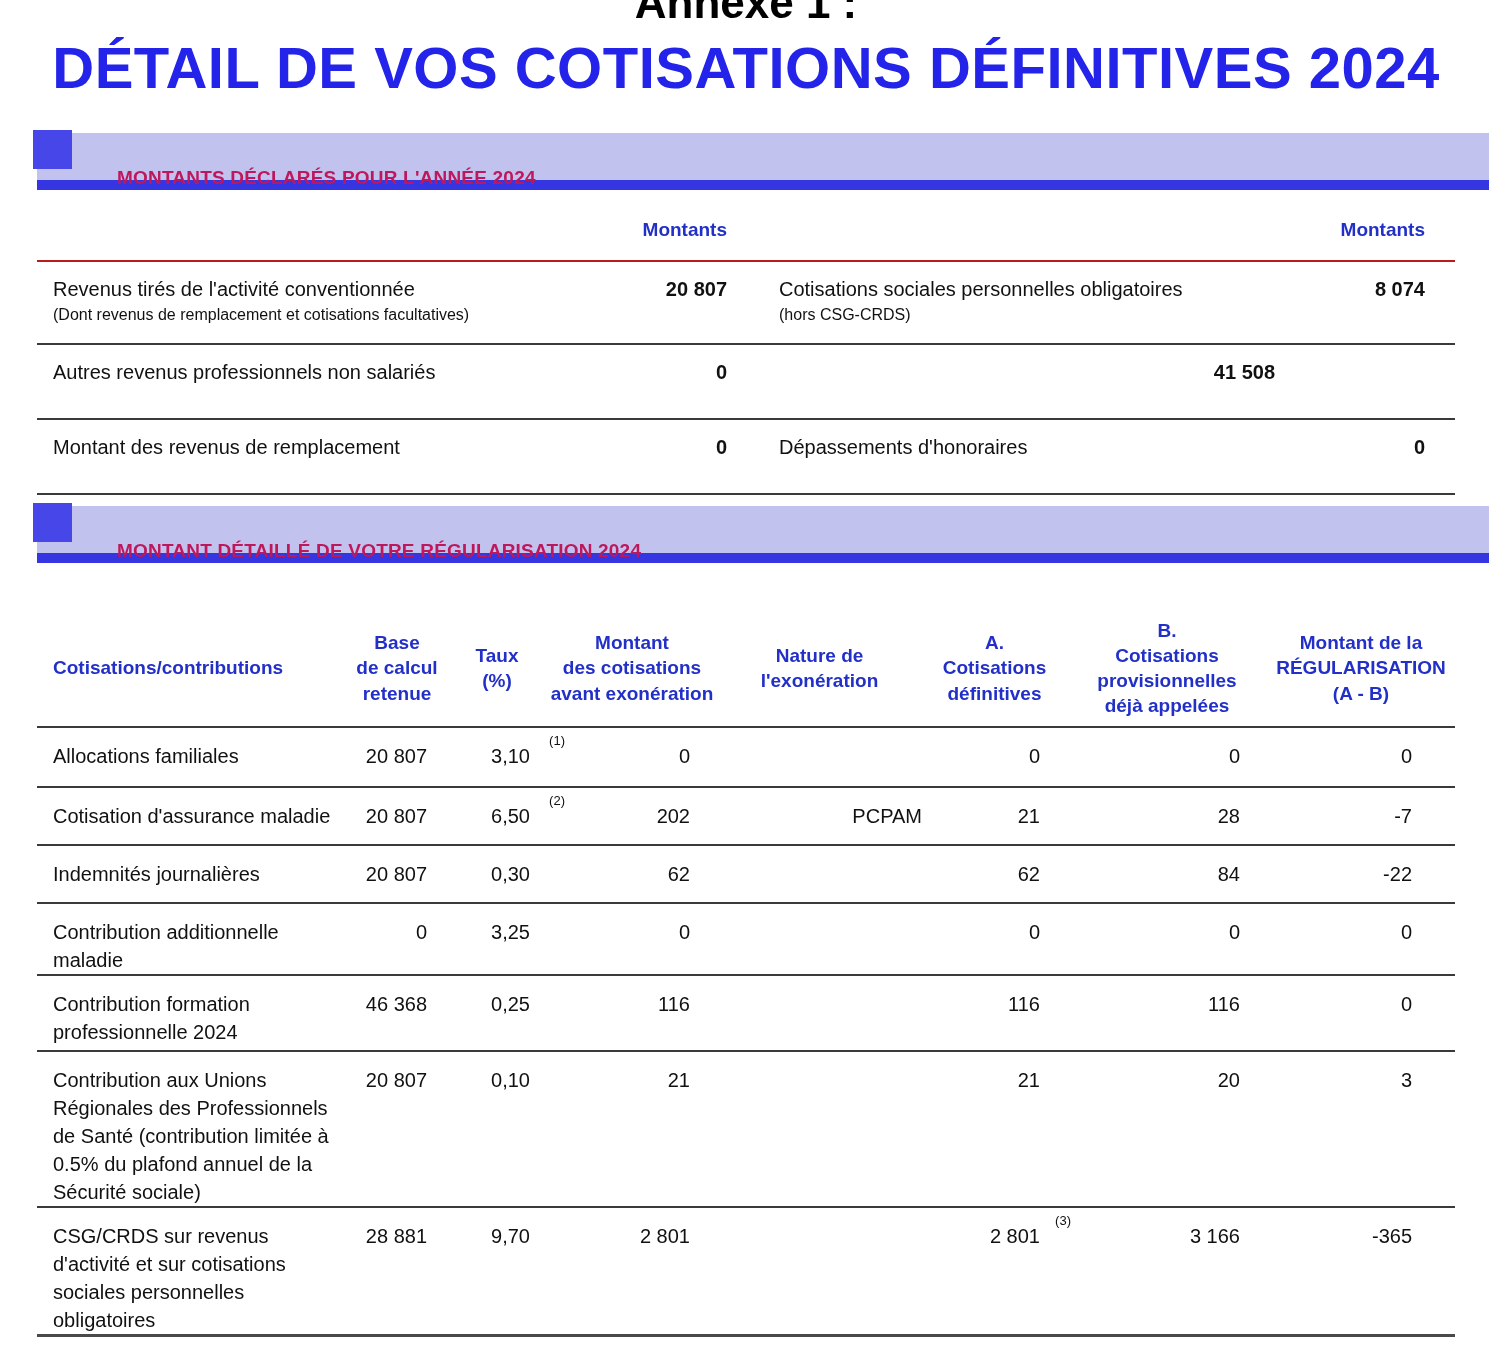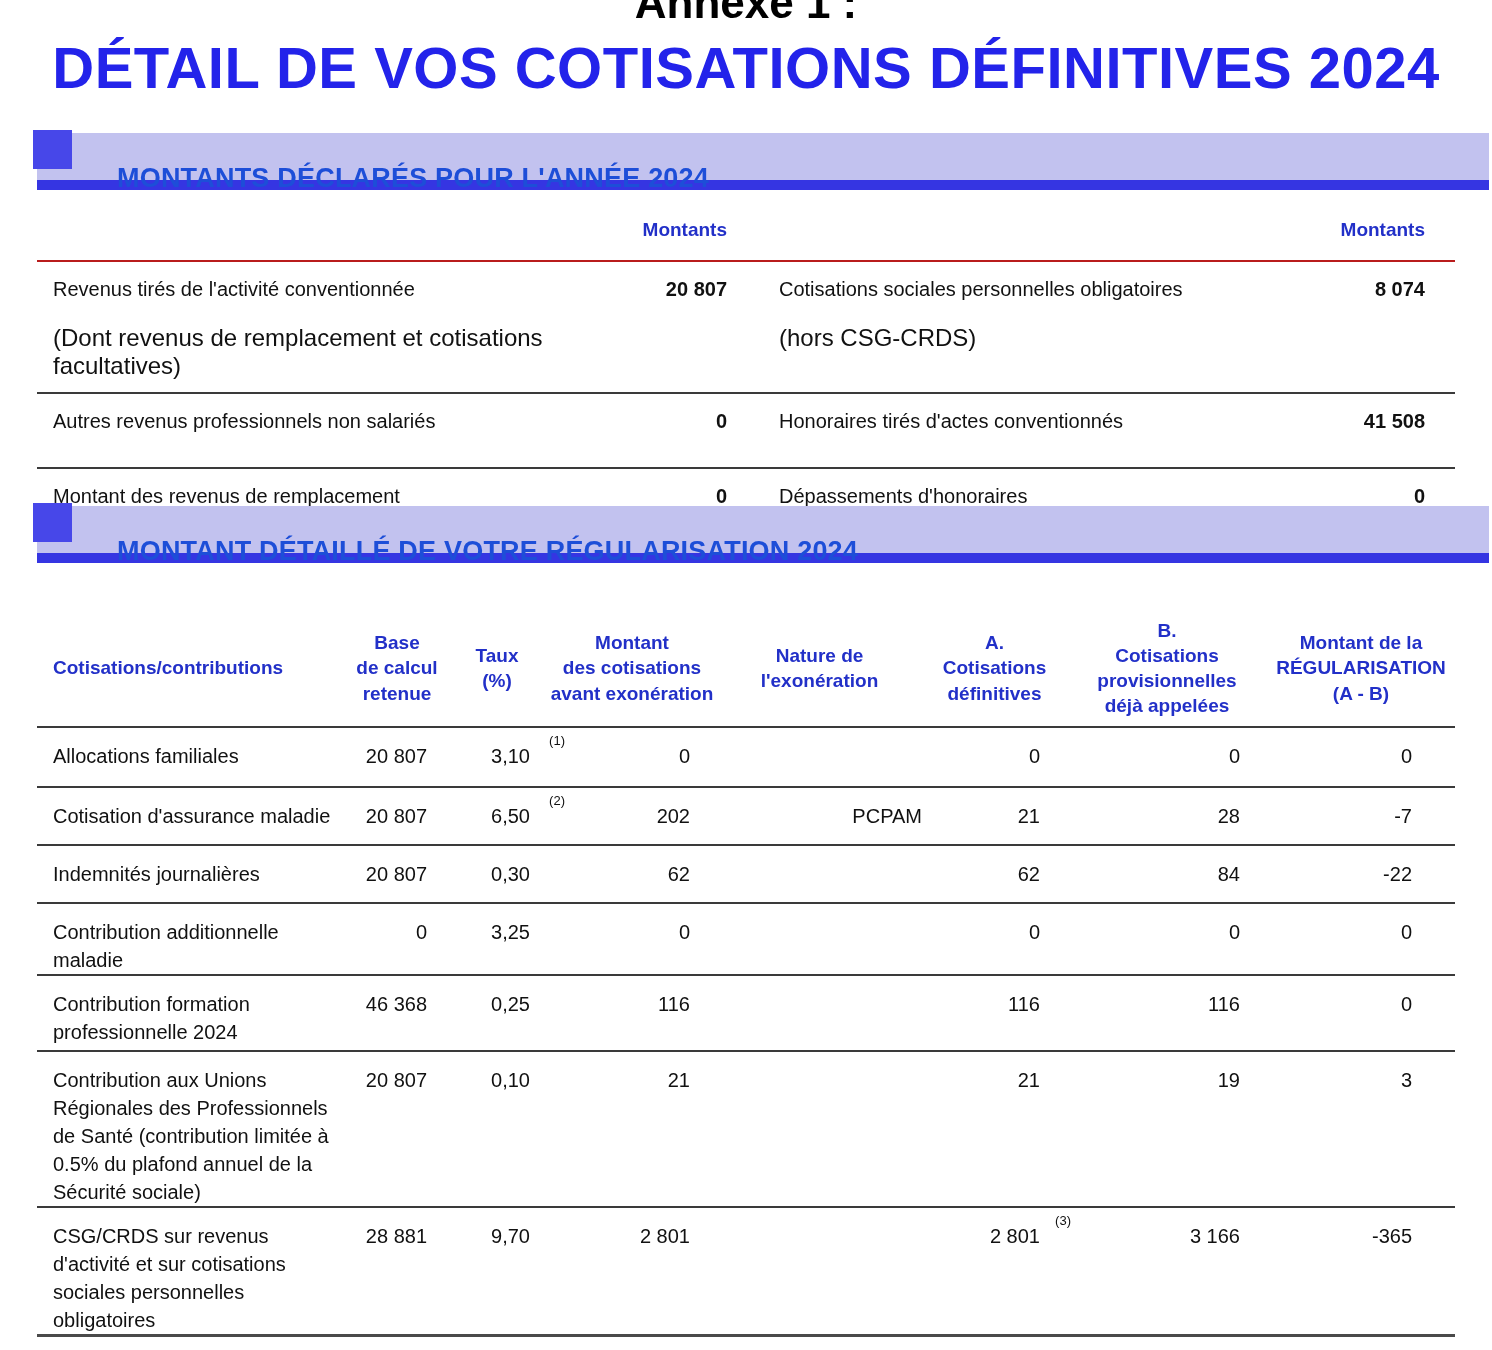--- a/index.html
+++ b/index.html
@@ -9,31 +9,31 @@
   
   .title-annexe { position:absolute; top:-22px; left:0; width:100%; text-align:center;
                   font-size:44px; font-weight:bold; color:#000000; }
   .title-main   { position:absolute; top:34px; left:0; width:100%; text-align:center;
                   font-size:58px; font-weight:bold; color:#2323ea; letter-spacing:0.5px; }
 
   
   .section-banner { position:absolute; left:37px; width:1452px; }
   .banner-body { position:relative; background:#c2c2ef; height:47px; display:flex; align-items:center; }
   .banner-square { position:absolute; left:-4px; top:-3px; width:39px; height:39px; background:#4747e9; }
-  .banner-title { padding-left:80px; font-size:27px; font-weight:bold; color:#1d4ed8; letter-spacing:0.2px;margin-top:43px; }
+  .banner-title { padding-left:80px; font-size:19px; font-weight:bold; color:#be185d; letter-spacing:0.2px;margin-top:43px; }
   .banner-bar { height:10px; background:#3535e2; }
 
   
   .table1 { position:absolute; left:37px; top:200px; width:1418px; font-size:20px; color:#111; }
   .t1-row { display:grid; grid-template-columns:590px 100px 36px 1fr 150px; }
   .t1-head { min-height:62px; align-items:center; border-bottom:2px solid #b91c1c; }
   .t1-data { min-height:83px; border-bottom:2px solid #3a3a3a; }
   .t1-data.short { min-height:75px; }
   .t1-label { padding:16px 10px 12px 16px; }
-  .t1-sublabel { font-size:24px; margin-top:23px; }
+  .t1-sublabel { font-size:16px; margin-top:5px; }
   .t1-value { text-align:right; padding-top:16px; font-weight:bold; }
   .t1-value.pad { padding-right:30px; }
   .t1-montants { text-align:right; font-weight:bold; color:#2230c8; font-size:19px; }
   .t1-montants.pad { padding-right:30px; }
 
   
   .table2 { position:absolute; left:37px; top:610px; width:1418px; font-size:20px; color:#111; }
   .t2-grid { display:grid; grid-template-columns:310px 100px 100px 170px 205px 145px 200px 1fr; }
   .t2-head { min-height:118px; align-items:center; border-bottom:2px solid #3a3a3a; }
   .t2-head .hcell { text-align:center; font-weight:bold; color:#2230c8; font-size:19px;
@@ -93,23 +93,20 @@
       </div>
       <div class="t1-value pad">8 074</div>
     </div>
 
     <div class="t1-row t1-data short">
       <div class="t1-label">
         <div>Autres revenus professionnels non salariés</div>
       </div>
       <div class="t1-value">0</div>
       <div></div>
-      <div class="t1-label">
-        <div>Honoraires tirés d'actes conventionnés</div>
-      </div>
       <div class="t1-value pad">41 508</div>
     </div>
 
     <div class="t1-row t1-data short">
       <div class="t1-label">
         <div>Montant des revenus de remplacement</div>
       </div>
       <div class="t1-value">0</div>
       <div></div>
       <div class="t1-label">
@@ -203,21 +200,21 @@
           <div class="c-b num"><span>116</span></div>
           <div class="c-reg num"><span>0</span></div>
         </div>
         <div class="t2-grid row2" style="min-height: 145px;">
           <div class="c-label"><span>Contribution aux Unions Régionales des Professionnels de Santé (contribution limitée à 0.5% du plafond annuel de la Sécurité sociale)</span></div>
           <div class="c-base num"><span>20 807</span></div>
           <div class="c-taux num"><span>0,10</span></div>
           <div class="c-montant num"><span>21</span></div>
           <div class="c-nature"><span></span></div>
           <div class="c-a num"><span>21</span></div>
-          <div class="c-b num"><span>19</span></div>
+          <div class="c-b num"><span>20</span></div>
           <div class="c-reg num"><span>3</span></div>
         </div>
         <div class="t2-grid row2 last-data-row" style="min-height: 97px;">
           <div class="c-label"><span>CSG/CRDS sur revenus d'activité et sur cotisations sociales personnelles obligatoires</span></div>
           <div class="c-base num"><span>28 881</span></div>
           <div class="c-taux num"><span>9,70</span></div>
           <div class="c-montant num"><span>2 801</span></div>
           <div class="c-nature"><span></span></div>
           <div class="c-a num"><span>2 801</span><span class="sup sup-a">(3)</span></div>
           <div class="c-b num"><span>3 166</span></div>

